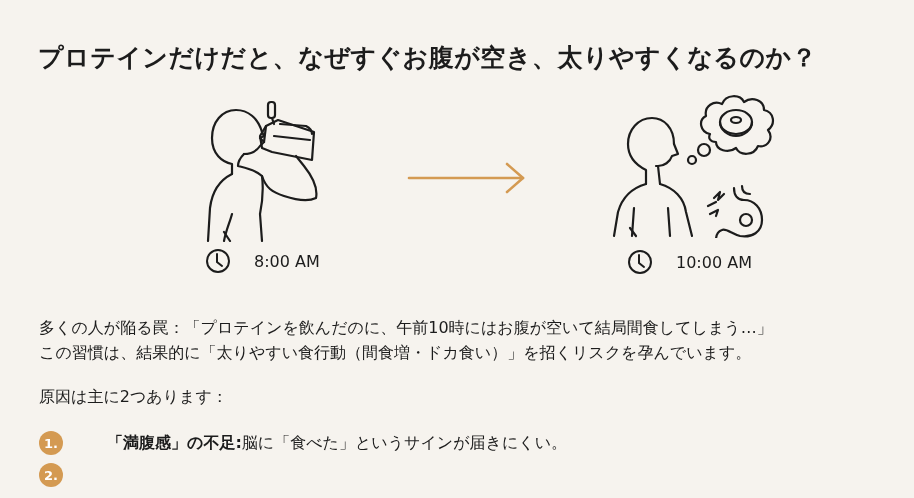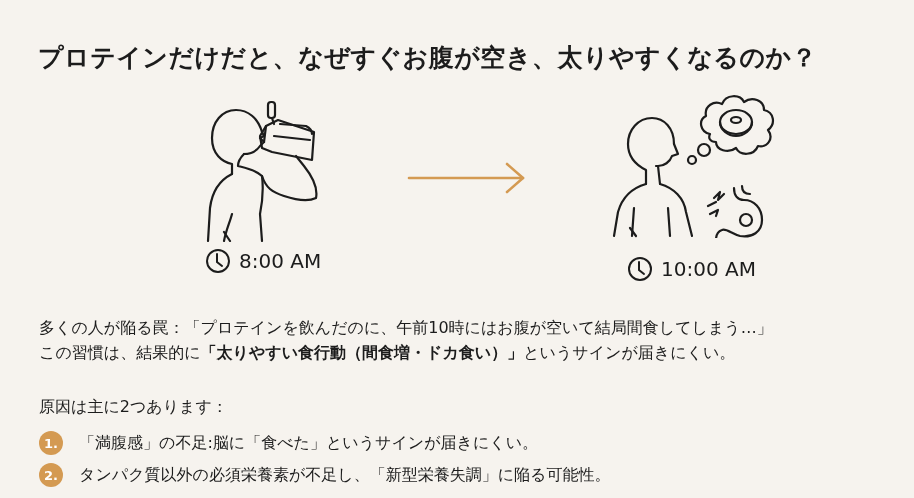--- a/index.html
+++ b/index.html
@@ -29,37 +29,37 @@
     .scene {
       position: absolute;
     }
     .scene svg {
       display: block;
     }
     .time {
       position: absolute;
       display: flex;
       align-items: center;
-      gap: 8px;
-      font-size: 20px;
+      gap: 23px;
+      font-size: 16px;
       white-space: nowrap;
     }
     .arrow {
       position: absolute;
       left: 405px;
       top: 162px;
     }
     .para {
       position: absolute;
       left: 39px;
       font-size: 16px;
       white-space: nowrap;
       line-height: 24px;
     }
-    .para b { font-weight: bold; text-align: right; }
+    .para b { font-weight: normal; text-align: right; }
     .reasons-list {
       position: absolute;
       left: 39px;
       top: 428px;
     }
     .reason {
       display: flex;
       align-items: center;
       height: 30px;
       margin-bottom: 2px;
@@ -73,21 +73,21 @@
       background: #d49a52;
       color: #ffffff;
       font-size: 13px;
       font-weight: bold;
       display: flex;
       align-items: center;
       justify-content: center;
       margin-right: 16px;
       flex-shrink: 0;
     }
-    .reason-title { font-weight: normal; }
+    .reason-title { font-weight: bold; margin-left: 28px; }
   </style>
 </head>
 <body>
 
 <h1 class="title">プロテインだけだと、なぜすぐお腹が空き、太りやすくなるのか？</h1>
 
 <div class="scene" style="left:200px; top:96px;">
   <svg width="125" height="146" viewBox="0 0 125 146" fill="none" stroke="#1c1c1c" stroke-width="2.2" stroke-linecap="round" stroke-linejoin="round">
 
     <path d="M62 36 C58 22 48 14 36 14 C22 14 12 26 12 42 C12 58 22 66 32 68 L32 78"></path>
@@ -151,38 +151,37 @@
 
     <path d="M122 100 C122 108 126 112 132 112 C142 112 150 120 150 132 C150 144 140 150 128 148 C120 146 114 140 110 142 C104 144 104 150 104 152"></path>
     <path d="M130 98 C130 104 134 106 138 106"></path>
     <circle cx="134" cy="132" r="6"></circle>
 
     <path d="M102 110 L108 104 L106 112 L112 106"></path>
     <path d="M96 118 L104 114"></path>
     <path d="M98 126 L106 122 L104 128"></path>
   </svg>
 </div>
-<div class="time" style="left:627px; top:256px;">
+<div class="time" style="left:627px; top:249px;">
   <svg width="26" height="26" viewBox="0 0 26 26" fill="none" stroke="#1c1c1c" stroke-width="2" stroke-linecap="round">
     <circle cx="13" cy="13" r="11"></circle>
     <path d="M12 6 L12 14 L17 18"></path>
   </svg>
   <span>10:00 AM</span>
 </div>
 
 <div class="para" style="top:316px;">多くの人が陥る罠：「プロテインを飲んだのに、午前10時にはお腹が空いて結局間食してしまう…」</div>
 <div class="para" style="top:341px;">
-  <span>この習慣は、結果的に</span><b>「太りやすい食行動（間食増・ドカ食い）」</b><span>というサインが届きにくい。</span>
+  <span>この習慣は、結果的に</span><b>「太りやすい食行動（間食増・ドカ食い）」</b><span>を招くリスクを孕んでいます。</span>
 </div>
 
-<div class="para" style="top:395px;">原因は主に2つあります：</div>
+<div class="para" style="top:385px;">原因は主に2つあります：</div>
 
 <div class="reasons-list">
   <div class="reason">
     <span class="badge">1.</span>
     <span class="reason-title">「満腹感」の不足:</span>
     <span> 脳に「食べた」というサインが届きにくい。</span>
   </div>
   <div class="reason">
     <span class="badge">2.</span>
-    <span> タンパク質以外の必須栄養素が不足し、「新型栄養失調」に陥る可能性。</span>
   </div>
 </div>
 
 </body></html>

